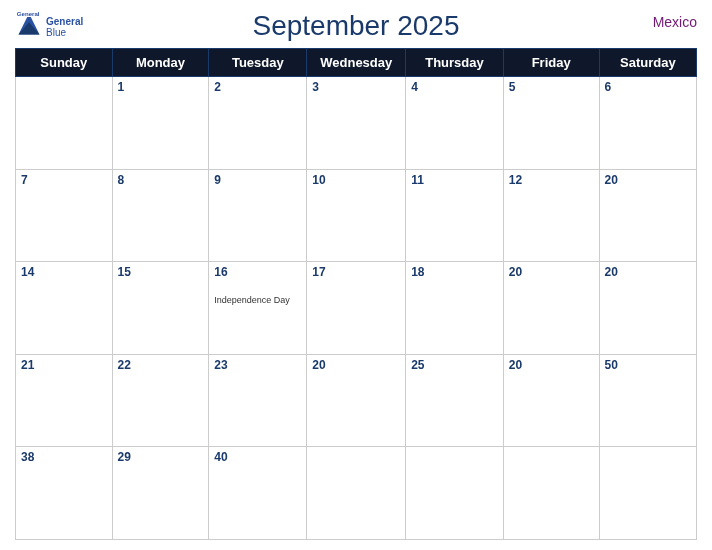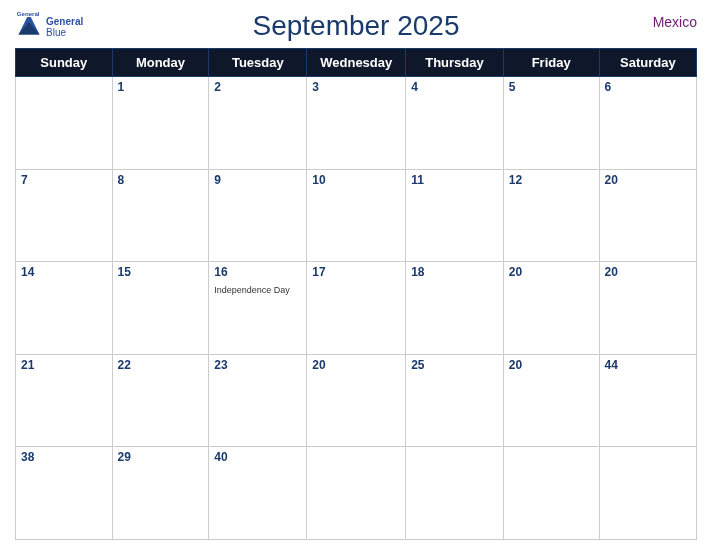--- a/index.html
+++ b/index.html
@@ -73,21 +73,21 @@
     }
     .day-number {
       font-size: 12px;
       font-weight: bold;
       color: #1a3a6b;
       display: block;
     }
     .holiday-label {
       font-size: 9px;
       color: #333;
-      margin-top: 6px;
+      margin-top: 16px;
       display: block;
     }
     .empty-cell {
       background: #fff;
     }
   </style>
 </head>
 <body>
 
 <div class="calendar-wrapper">
@@ -204,21 +204,21 @@
           <td>
             <span class="day-number">20</span>
           </td>
           <td>
             <span class="day-number">25</span>
           </td>
           <td>
             <span class="day-number">20</span>
           </td>
           <td>
-            <span class="day-number">44</span>
+            <span class="day-number">50</span>
           </td>
         </tr>
         <tr>
           <td>
             <span class="day-number">38</span>
           </td>
           <td>
             <span class="day-number">29</span>
           </td>
           <td>

